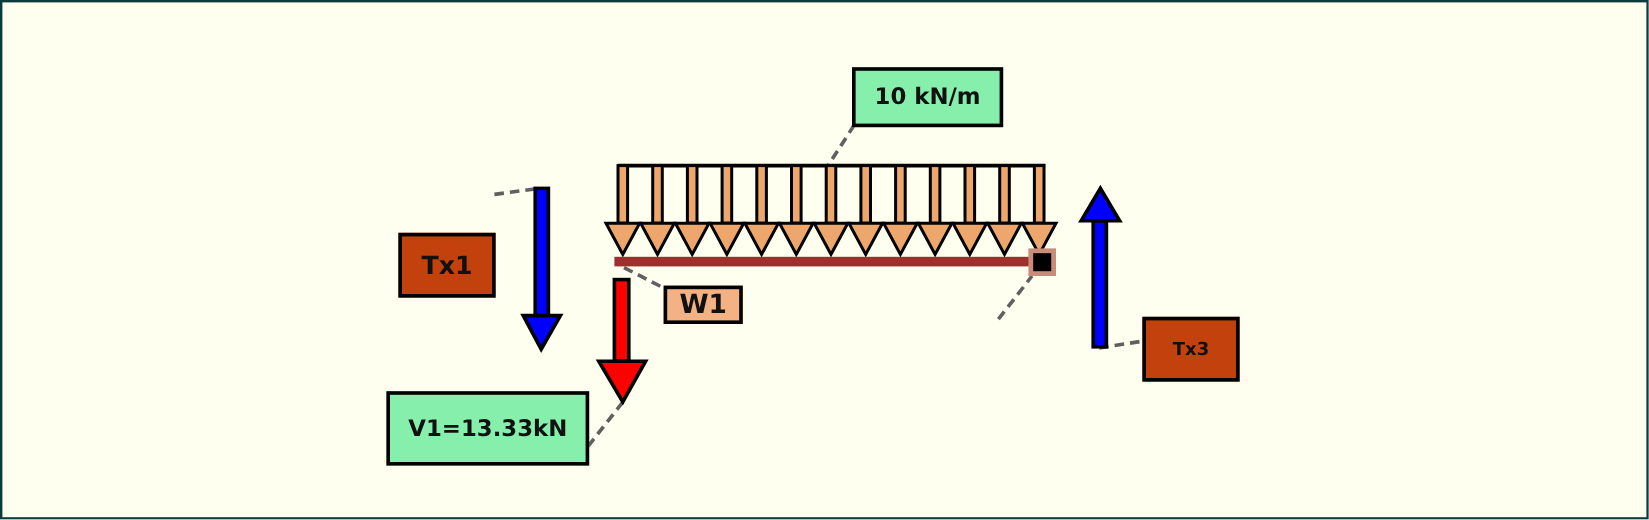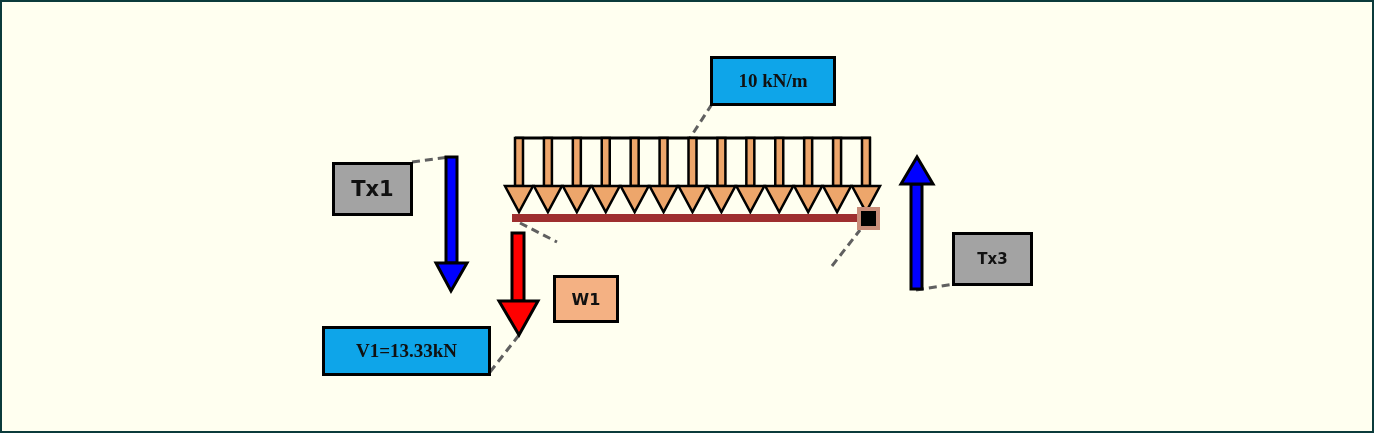--- a/index.html
+++ b/index.html
@@ -7,22 +7,22 @@
     #canvas {
       position: relative; width: 1374px; height: 433px; box-sizing: border-box;
       border: 2px solid #0b3b3b; background: #fffff0;
     }
     svg { position: absolute; left: 0; top: 0; }
     .lbl {
       position: absolute; box-sizing: border-box; border: 3px solid #000;
       display: flex; align-items: center; justify-content: center;
       font-family: "DejaVu Sans", sans-serif; font-weight: bold; color: #111;
     }
-    .yellow { background: #0ea5e9; font-family: Liberation Serif, serif; }
-    .cyan { background: #a3a3a3; }
+    .yellow { background: #86efac; }
+    .cyan { background: #c2410c; margin-top: 32px; }
     .salmon { background: #f4b183; }
   </style>
 </head>
 <body>
 
 <div id="canvas">
   <svg width="1374" height="433">
 
     <g stroke="#606060" stroke-width="3" stroke-dasharray="8,5" fill="none">
       <line x1="710" y1="102" x2="688" y2="136"></line>
@@ -105,16 +105,16 @@
     </g>
 
     <g stroke="#000" stroke-width="3" fill="#0000ff">
       <rect x="909" y="182" width="11" height="105"></rect>
       <polygon points="899,182 931,182 915,155"></polygon>
     </g>
   </svg>
 
   <div class="lbl yellow" style="left:708px;top:54px;width:126px;height:50px;font-size:19px;">10 kN/m</div>
   <div class="lbl cyan" style="left:330px;top:160px;width:81px;height:54px;font-size:21px;">Tx1</div>
-  <div class="lbl salmon" style="left:551px;top:236px;width:66px;height:48px;font-size:16px;margin-top:37px;">W1</div>
-  <div class="lbl yellow" style="left:320px;top:324px;width:169px;height:50px;font-size:19px;">V1=13.33kN</div>
+  <div class="lbl salmon" style="left:551px;top:236px;width:66px;height:32px;font-size:22px;">W1</div>
+  <div class="lbl yellow" style="left:320px;top:324px;width:169px;height:62px;font-size:19px;">V1=13.33kN</div>
   <div class="lbl cyan" style="left:950px;top:230px;width:81px;height:54px;font-size:15px;">Tx3</div>
 </div>
 
 </body></html>

